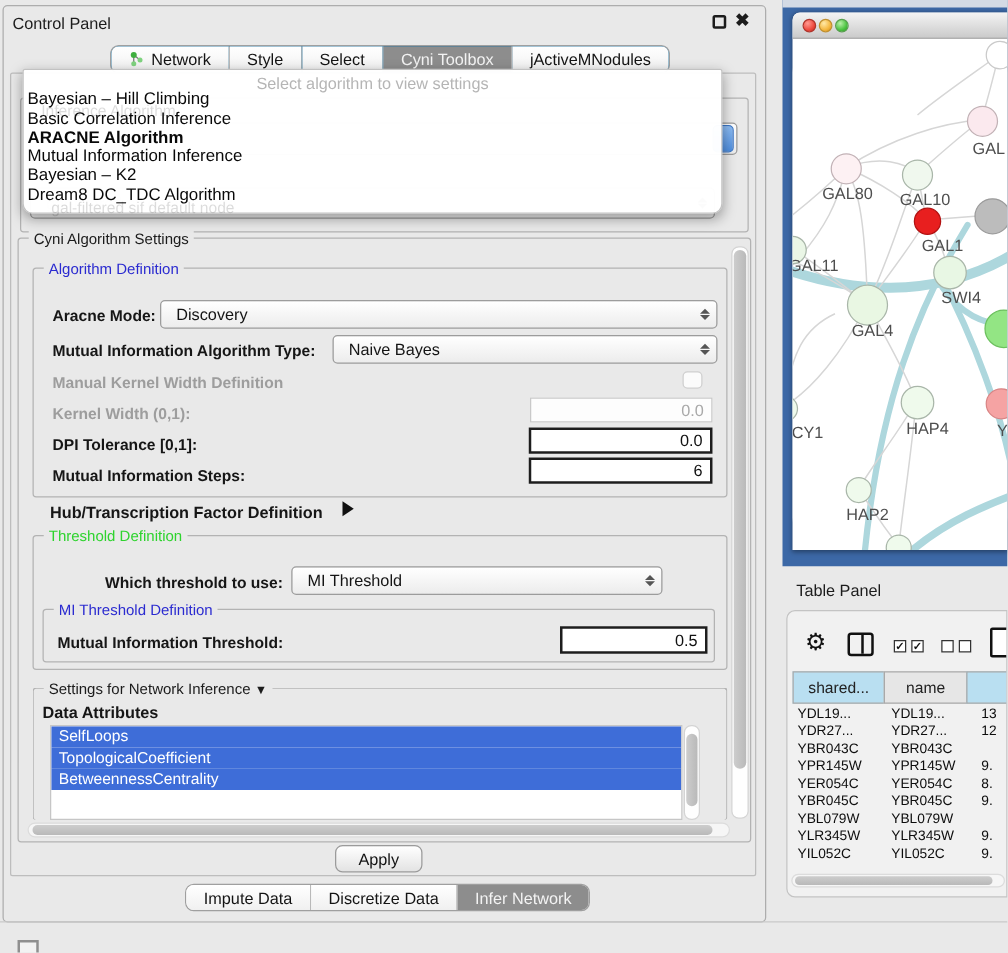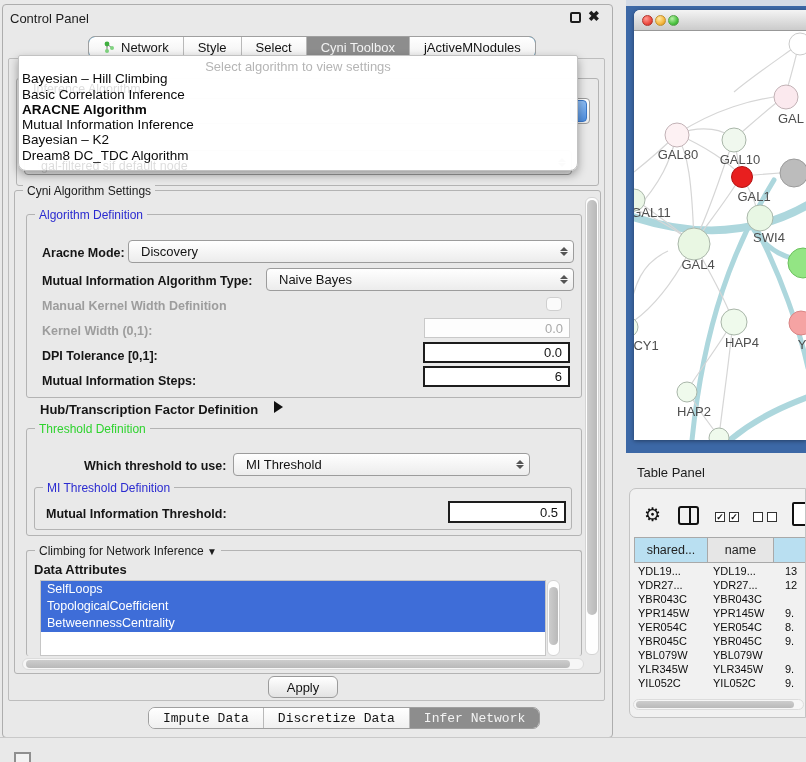--- a/index.html
+++ b/index.html
@@ -58,21 +58,21 @@
   .vsb .thumb { position:absolute; left:1px; right:1px; background:linear-gradient(90deg,#cdcdcd,#b9b9b9); border-radius:6px; }
   .hsb { position:absolute; background:#f6f6f6; border:1px solid #dcdcdc; border-radius:6px; }
   .hsb .thumb { position:absolute; top:1px; bottom:1px; background:linear-gradient(#cdcdcd,#b9b9b9); border-radius:6px; }
 
   
   .attrlist { position:absolute; background:#ffffff; border:1px solid #c6c6c6; overflow:hidden; }
   .attr { height:17px; line-height:17px; background:#3e6dd8; color:#ffffff; font-size:12.5px; padding-left:6px; }
 
   .apply { left:268px; top:676px; width:70px; height:22px; background:linear-gradient(#ffffff,#e3e3e3); border:1px solid #9b9b9b; border-radius:6px; font-size:13px; color:#141414; display:flex; align-items:center; justify-content:center; }
 
-  .bottombar { left:148px; top:707px; height:22px; display:flex; border:1px solid #9f9f9f; border-radius:7px; overflow:hidden; background:#fcfcfc;font-family:Liberation Mono, monospace; }
+  .bottombar { left:148px; top:707px; height:22px; display:flex; border:1px solid #9f9f9f; border-radius:7px; overflow:hidden; background:#fcfcfc; }
 
   .divider { left:0; top:737px; width:806px; height:1px; background:#c9c9c9; }
   .mini-sq { left:14px; top:752px; width:17px; height:14px; border:2px solid #8f8f8f; background:#f2f2f2; }
 
   
   .netframe { left:626px; top:0; width:180px; height:453px; background:#3c68a6; }
   .netframe-topstrip { left:626px; top:0; width:180px; height:6px; background:#d3dae5; }
   .macwin { left:634px; top:10px; width:172px; height:430px; border-radius:6px 0 0 0; overflow:hidden; background:#ffffff; box-shadow:0 1px 4px rgba(0,0,0,0.4); }
   .titlebar { position:absolute; left:0; top:0; width:100%; height:21px; background:linear-gradient(#f4f4f4,#cbcbcb); border-bottom:1px solid #989898; }
   .tl { position:absolute; top:5px; width:11px; height:11px; border-radius:50%; }
@@ -206,21 +206,21 @@
       <i class="dn"></i>
     </div>
 </div>
 <div class="group" style="left:34px; top:487px; width:538px; height:43px;">
   <span class="gtitle blue">MI Threshold Definition</span>
 </div>
 <div class="lbl" style="left:46px; top:507px;">Mutual Information Threshold:</div>
 <div class="field" style="left:448px; top:501px; width:118px; height:22px;">0.5</div>
 
 <div class="group" style="left:26px; top:550px; width:556px; height:106px; border-bottom:none;">
-  <span class="gtitle" style="font-weight:400;"><span>Climbing for Network Inference</span> <span style="font-size:10px;">▼</span></span>
+  <span class="gtitle" style="font-weight:400;"><span>Settings for Network Inference</span> <span style="font-size:10px;">▼</span></span>
 </div>
 <div class="lbl" style="left:34px; top:562px; font-size:13px;">Data Attributes</div>
 <div class="attrlist" style="left:40px; top:580px; width:506px; height:76px;">
   <div class="attr">SelfLoops</div>
   <div class="attr">TopologicalCoefficient</div>
   <div class="attr">BetweennessCentrality</div>
 </div>
 <div class="vsb" style="left:547px; top:580px; width:13px; height:76px;">
   <div class="thumb" style="top:6px; height:58px;"></div>
 </div>

